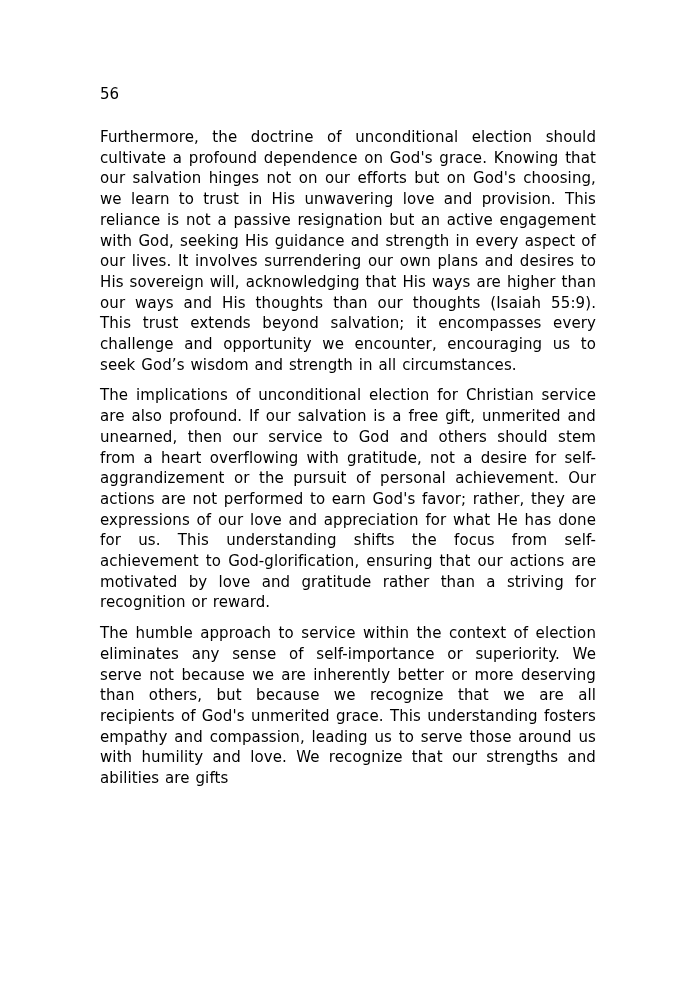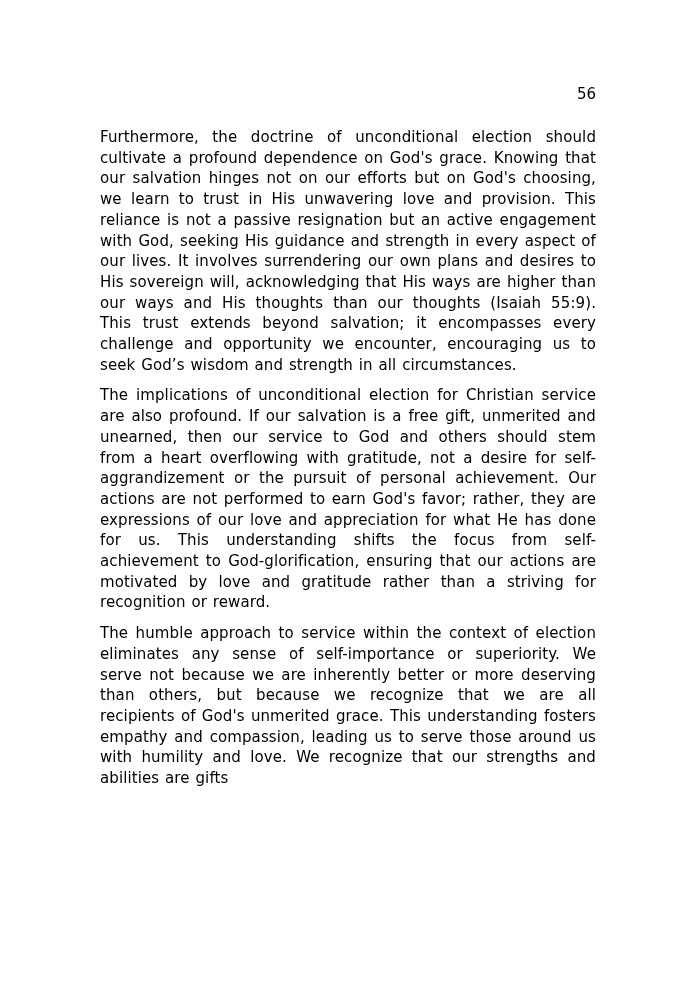--- a/index.html
+++ b/index.html
@@ -12,21 +12,20 @@
     width: 699px;
     height: 992px;
     background: #ffffff;
     color: #000000;
     font-family: "DejaVu Sans", "Liberation Sans", sans-serif;
     box-sizing: border-box;
     padding: 86px 103px 0 100px;
     overflow: hidden;
   }
   .page-number {
-    text-align: right;
     font-size: 15px;
     line-height: 17px;
     margin: 0 0 24px 0;
   }
   .body-text p {
     margin: 0 0 10px 0;
     font-size: 15px;
     line-height: 20.7px;
     text-align: justify;
     text-justify: inter-word;

